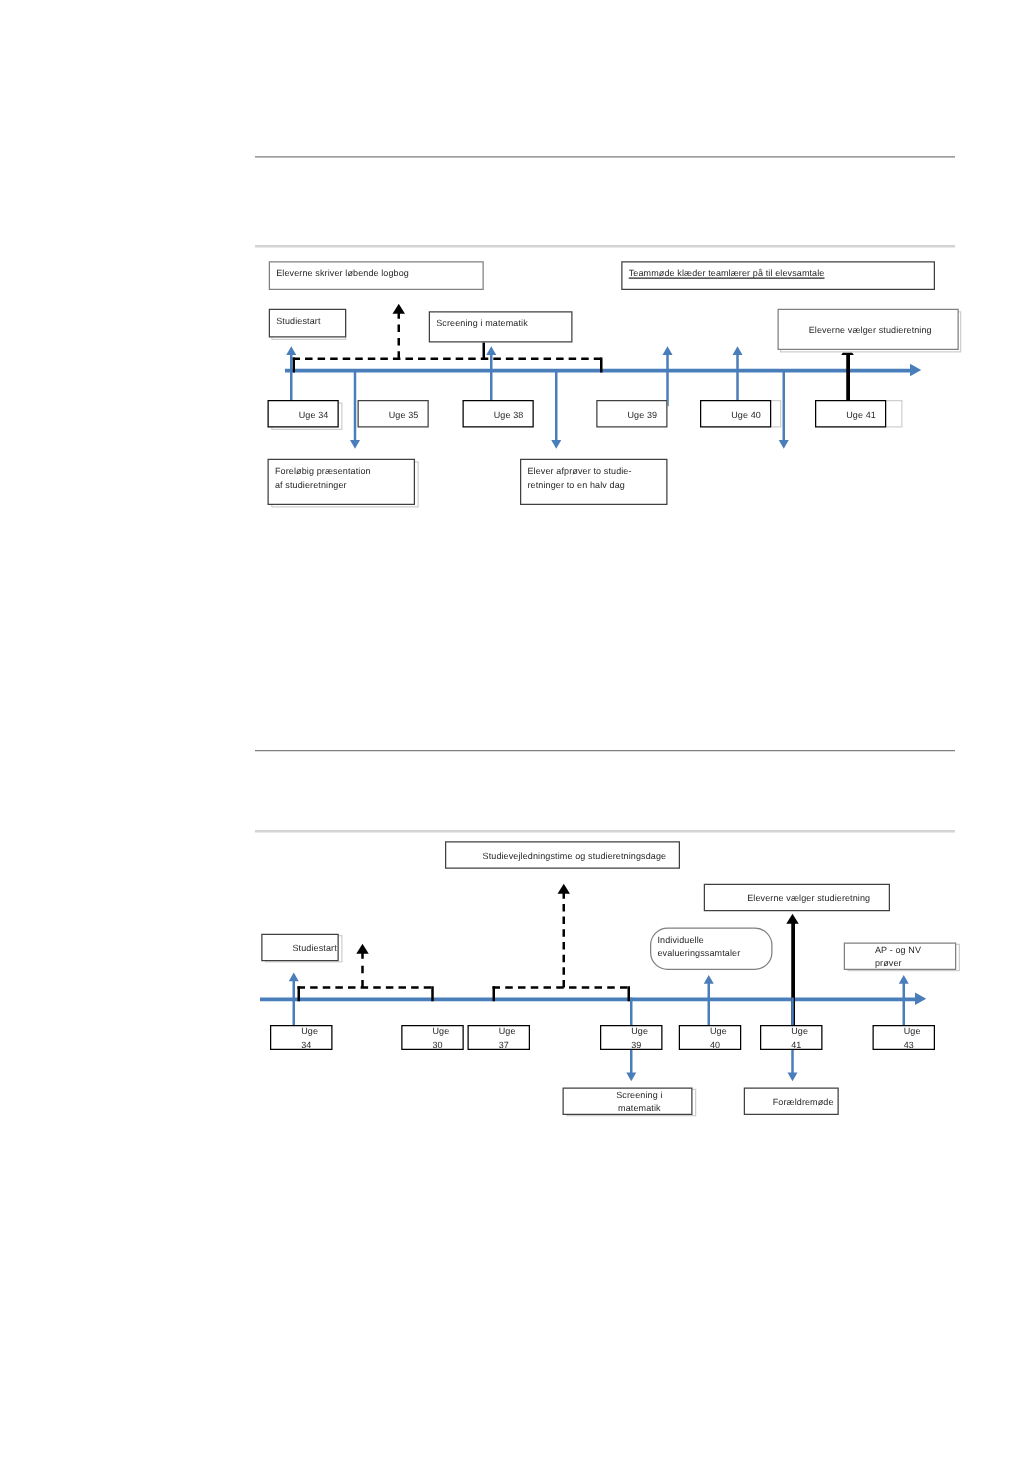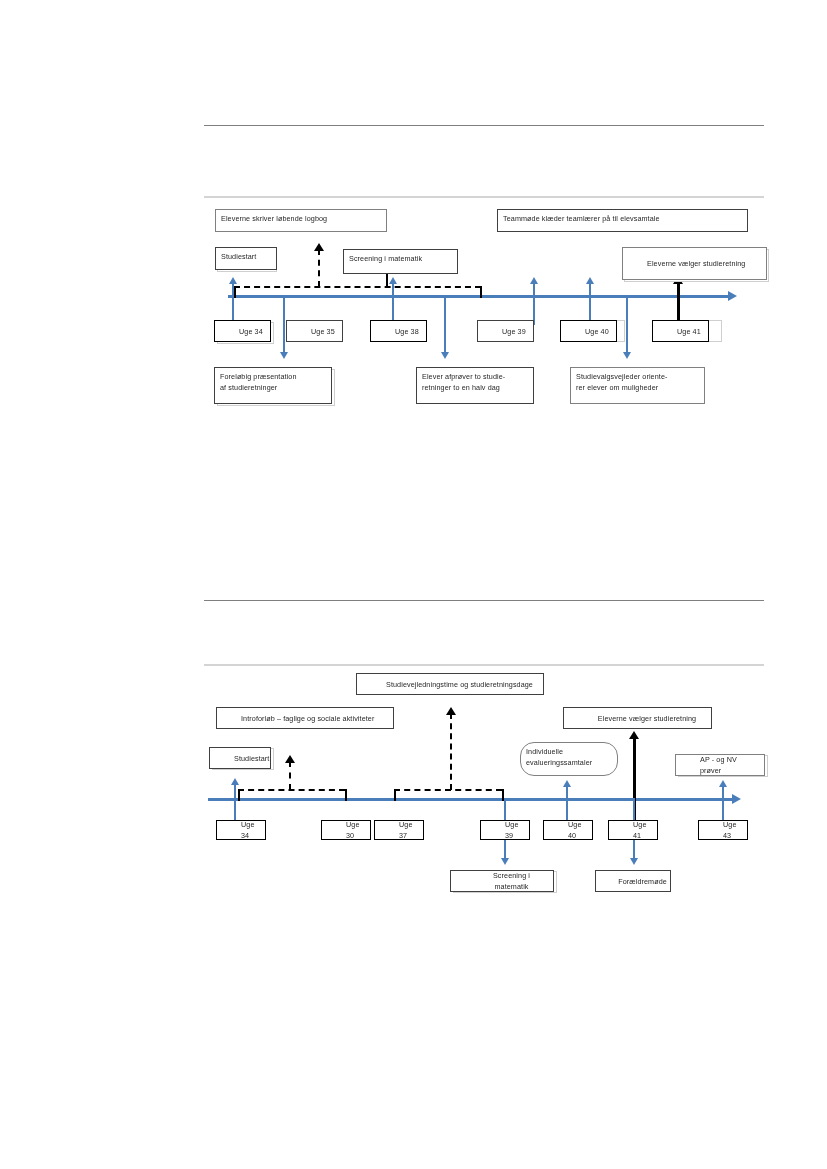--- a/index.html
+++ b/index.html
@@ -116,21 +116,21 @@
     <div class="stem-k" style="left:665px;top:283px;height:42px;"></div>
     <div class="head-up-k" style="left:660.5px;top:276px;"></div>
 
     <div class="box thin" style="left:203px;top:209px;width:172px;height:23px;">Eleverne skriver løbende logbog</div>
 
     <div class="stub" style="left:205px;top:249px;width:60px;height:23px;"></div>
     <div class="box mid" style="left:203px;top:247px;width:62px;height:23px;">Studiestart</div>
 
     <div class="box mid" style="left:331px;top:249px;width:115px;height:25px;">Screening i matematik</div>
 
-    <div class="box mid" style="left:485px;top:209px;width:251px;height:23px;">Teammøde klæder teamlærer på til elevsamtale</div>
+    <div class="box mid" style="left:485px;top:209px;width:251px;height:23px;text-decoration:underline;">Teammøde klæder teamlærer på til elevsamtale</div>
 
 
     <div class="stub" style="left:612px;top:249px;width:145px;height:33px;"></div>
     <div class="box thin vcent" style="left:610px;top:247px;width:145px;height:33px;">Eleverne vælger studieretning</div>
 
     <div class="stub" style="left:205px;top:322px;width:57px;height:22px;"></div>
     <div class="box thick vcent" style="left:202px;top:320px;width:57px;height:22px;">Uge 34</div>
 
     <div class="box mid vcent" style="left:274px;top:320px;width:57px;height:22px;">Uge 35</div>
 
@@ -144,22 +144,20 @@
     <div class="stub" style="left:645px;top:320px;width:65px;height:22px;"></div>
     <div class="box thick vcent" style="left:640px;top:320px;width:57px;height:22px;">Uge 41</div>
 
     <div class="stub" style="left:205px;top:369px;width:118px;height:37px;"></div>
     <div class="box mid" style="left:202px;top:367px;width:118px;height:37px;">Foreløbig præsentation
 af studieretninger</div>
 
     <div class="box mid" style="left:404px;top:367px;width:118px;height:37px;">Elever afprøver to studie-
 retninger to en halv dag</div>
 
-    <div class="box thin" style="left:558px;top:367px;width:135px;height:37px;">Studievalgsvejleder oriente-
-rer elever om muligheder</div>
   </div>
 
   <div class="rule-dark" style="left:192px;top:600px;width:560px;"></div>
   <div class="rule-light" style="left:192px;top:664px;width:560px;"></div>
 
   <div class="diagram" style="left:0;top:0;width:827px;height:920px;">
 
     <div class="axis" style="left:196px;top:798px;width:524px;"></div>
     <div class="axis-head" style="left:720px;top:794px;"></div>
 
@@ -188,21 +186,20 @@
     <div class="head-up-k" style="left:617px;top:731px;"></div>
 
     <div class="stem-b" style="left:621px;top:798px;height:62px;"></div>
     <div class="head-dn-b" style="left:617.5px;top:858px;"></div>
 
     <div class="stem-b" style="left:710px;top:786px;height:44px;"></div>
     <div class="head-up-b" style="left:706.5px;top:780px;"></div>
 
     <div class="box mid center vcent" style="left:344px;top:673px;width:188px;height:22px;">Studievejledningstime og studieretningsdage</div>
 
-    <div class="box mid vcent" style="left:204px;top:707px;width:178px;height:22px;">Introforløb – faglige og sociale aktiviteter</div>
 
     <div class="stub" style="left:200px;top:748px;width:62px;height:22px;"></div>
     <div class="box mid vcent" style="left:197px;top:747px;width:62px;height:22px;">Studiestart</div>
 
     <div class="box mid center vcent" style="left:551px;top:707px;width:149px;height:22px;">Eleverne vælger studieretning</div>
 
     <div class="box thin" style="left:508px;top:742px;width:98px;height:34px;border-radius:14px;">Individuelle
 evalueringssamtaler</div>
 
     <div class="stub" style="left:666px;top:755px;width:90px;height:22px;"></div>

